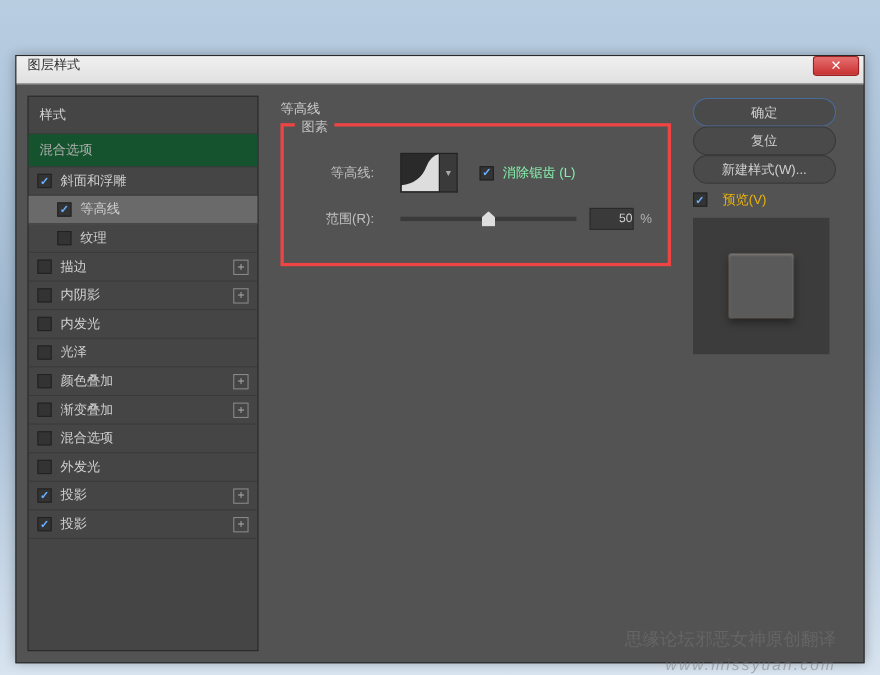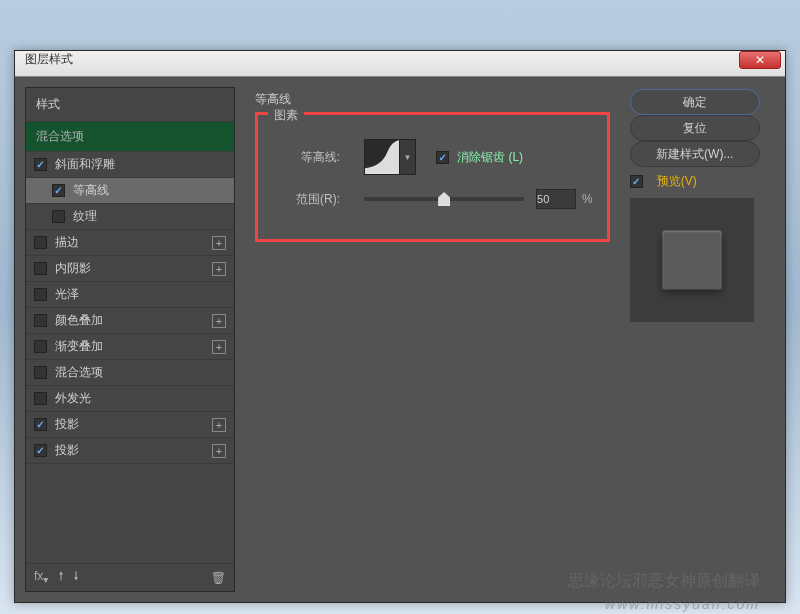--- a/index.html
+++ b/index.html
@@ -25,21 +25,21 @@
     .settings-title { color: #d0d0d0; font-size: 12px; margin-bottom: 4px; }
     .fieldset { border: 3px solid #ef4444; padding: 24px 14px 16px; position: relative; }
     .fieldset-legend { position: absolute; top: -8px; left: 10px; background: #535353; padding: 0 6px; color: #c0c0c0; font-size: 12px; }
     .setting-row { display: flex; align-items: center; margin-bottom: 14px; }
     .setting-label { color: #c0c0c0; font-size: 12px; width: 68px; text-align: right; margin-right: 24px; }
     .contour-thumb { width: 36px; height: 36px; background: #2a2a2a; border: 1px solid #222; position: relative; cursor: pointer; overflow: hidden; }
     .contour-curve { position: absolute; inset: 0; }
     .dropdown-arrow { width: 16px; height: 36px; background: #3a3a3a; border: 1px solid #222; border-left: none; display: flex; align-items: center; justify-content: center; color: #aaa; font-size: 8px; cursor: pointer; margin-right: 20px; }
     .slider-track { width: 160px; height: 4px; background: #3a3a3a; position: relative; margin-right: 12px; }
     .slider-thumb { position: absolute; top: -5px; width: 12px; height: 14px; background: #ddd; clip-path: polygon(50% 0, 100% 40%, 100% 100%, 0 100%, 0 40%); cursor: pointer; }
-    .value-input { width: 40px; height: 20px; background: #3a3a3a; border: 1px solid #2a2a2a; color: #d0d0d0; font-size: 11px; text-align: left; margin-right: 6px; }
+    .value-input { width: 40px; height: 20px; background: #3a3a3a; border: 1px solid #2a2a2a; color: #d0d0d0; font-size: 11px; text-align: right; margin-right: 6px; }
     .unit { color: #b0b0b0; font-size: 12px; }
     .right-panel { width: 148px; display: flex; flex-direction: column; gap: 0; align-items: flex-start; padding-top: 2px; }
     .action-btn { width: 130px; height: 26px; background: #4a4a4a; border: 1px solid #3a3a3a; border-radius: 13px; color: #d0d0d0; font-size: 12px; display: flex; align-items: center; justify-content: center; cursor: pointer; }
     .action-btn.primary { border: 1px solid #4a6a9a; }
     .preview-check { display: flex; align-items: center; gap: 6px; color: #eab308; font-size: 12px; margin-top: 6px; }
     .preview-box { width: 124px; height: 124px; background: #3c3c3c; margin-top: 8px; display: flex; align-items: center; justify-content: center; }
     .preview-inner { width: 58px; height: 58px; background: #5a5a5a; box-shadow: 0 4px 8px rgba(0,0,0,0.4), inset 0 1px 2px rgba(255,255,255,0.2), 0 0 0 1px rgba(160,140,120,0.4); border-radius: 2px; }
     .watermark { position: absolute; right: 40px; bottom: 22px; color: rgba(120,120,120,0.5); font-size: 16px; text-align: right; pointer-events: none; }
     .watermark2 { position: absolute; right: 40px; bottom: 2px; color: rgba(120,120,120,0.5); font-size: 14px; letter-spacing: 2px; pointer-events: none; font-style: italic; }
   </style>
@@ -75,20 +75,24 @@
             <span>描边</span>
             <div class="add-icon">+</div>
           </div>
           <div class="style-item">
             <div class="checkbox"></div>
             <span>内阴影</span>
             <div class="add-icon">+</div>
           </div>
           <div class="style-item">
             <div class="checkbox"></div>
+            <span>内发光</span>
+          </div>
+          <div class="style-item">
+            <div class="checkbox"></div>
             <span>光泽</span>
           </div>
           <div class="style-item">
             <div class="checkbox"></div>
             <span>颜色叠加</span>
             <div class="add-icon">+</div>
           </div>
           <div class="style-item">
             <div class="checkbox"></div>
             <span>渐变叠加</span>
@@ -106,26 +110,20 @@
             <div class="checkbox checked"></div>
             <span>投影</span>
             <div class="add-icon">+</div>
           </div>
           <div class="style-item">
             <div class="checkbox checked"></div>
             <span>投影</span>
             <div class="add-icon">+</div>
           </div>
         </div>
-      <div class="styles-footer">
-        <span class="footer-icon"><span>fx</span><sub>▾</sub></span>
-        <span class="footer-icon">🠕</span>
-        <span class="footer-icon">🠗</span>
-        <span class="footer-icon trash">🗑</span>
-      </div>
     </div>
 
     <div class="settings-panel">
       <div class="settings-title">等高线</div>
       <div class="fieldset">
         <div class="fieldset-legend">图素</div>
         <div class="setting-row">
           <div class="setting-label">等高线:</div>
           <div class="contour-thumb">
             <svg class="contour-curve" viewBox="0 0 36 36">

